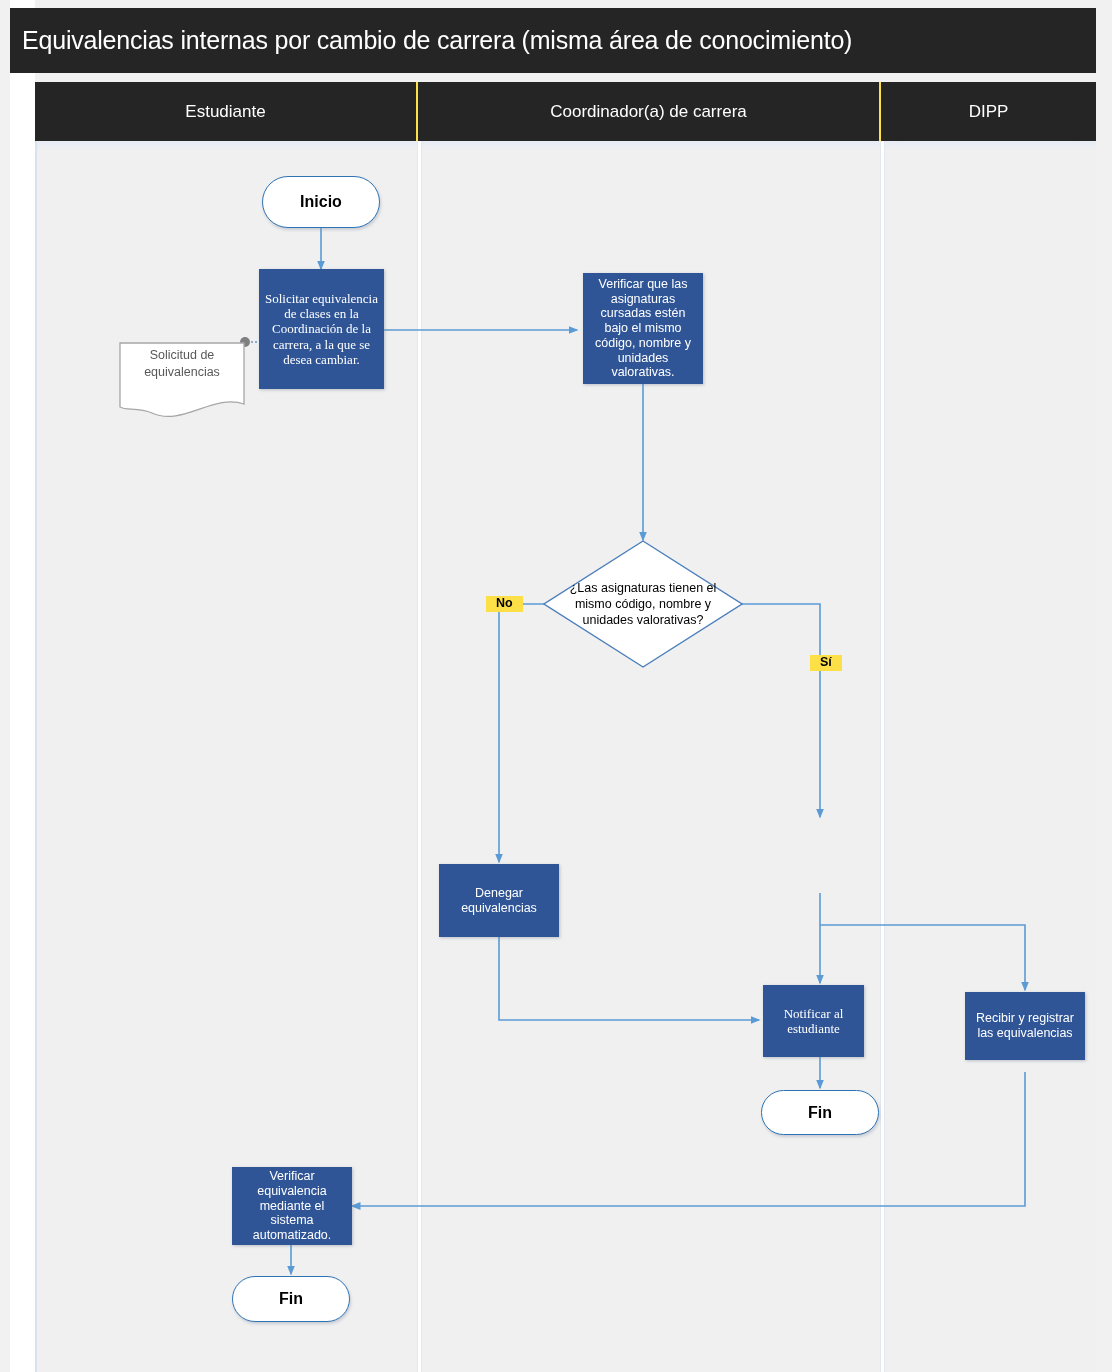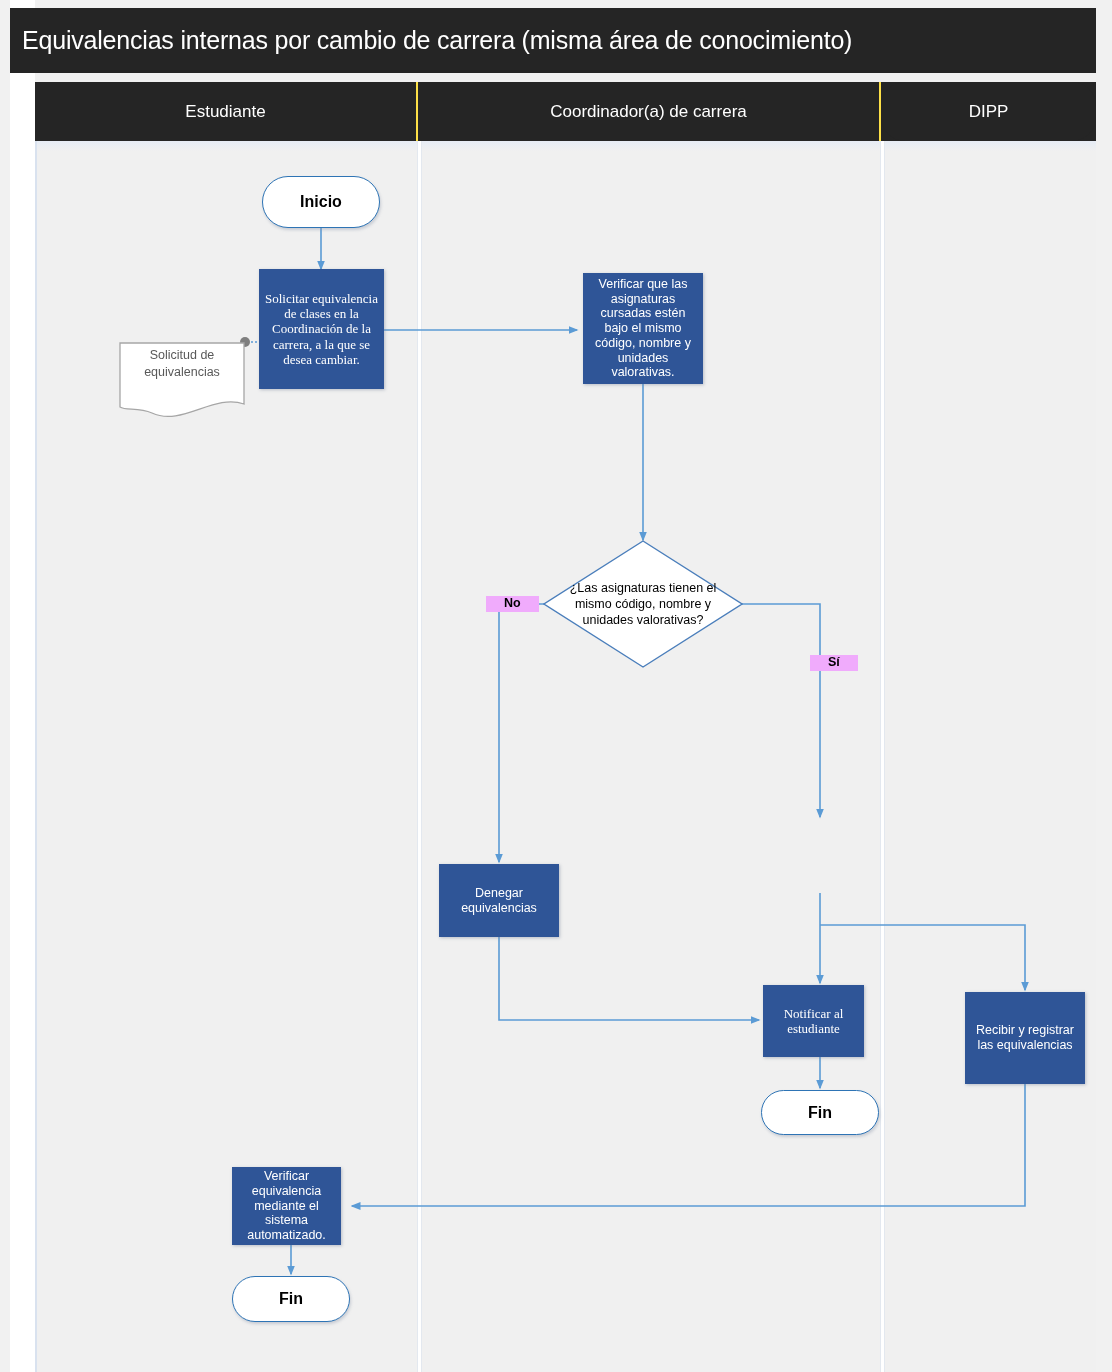--- a/index.html
+++ b/index.html
@@ -171,26 +171,26 @@
     left: 0; top: 6px;
     width: 100%;
     text-align: center;
     font-family: "Liberation Sans", sans-serif;
     font-size: 12.5px;
     color: #595959;
     line-height: 1.35;
   }
   .edge-label {
     position: absolute;
-    background: #f0abfc;
+    background: #fde047;
     color: #000000;
     font-weight: bold;
     font-size: 12.5px;
     font-family: "Liberation Sans", sans-serif;
-    padding: 1px 18px;
+    padding: 1px 10px;
     line-height: 1.1;
   }
 </style>
 </head>
 <body>
 
 <div id="page">
 
   <div class="white-gutter"></div>
 
@@ -282,29 +282,29 @@
 
   <div class="node process sans" style="left:439px; top:864px; width:120px; height:73px;">
     <span>Denegar equivalencias</span>
   </div>
 
 
   <div class="node process" style="left:763px; top:985px; width:101px; height:72px;">
     <span>Notificar al estudiante</span>
   </div>
 
-  <div class="node process sans" style="left:965px; top:992px; width:120px; height:92px;">
+  <div class="node process sans" style="left:965px; top:992px; width:120px; height:68px;">
     <span>Recibir y registrar las equivalencias</span>
   </div>
 
   <div class="node terminal" style="left:761px; top:1090px; width:118px; height:45px;">
     <span>Fin</span>
   </div>
 
-  <div class="node process sans" style="left:232px; top:1167px; width:109px; height:78px;">
+  <div class="node process sans" style="left:232px; top:1167px; width:120px; height:78px;">
     <span>Verificar equivalencia mediante el sistema automatizado.</span>
   </div>
 
   <div class="node terminal" style="left:232px; top:1276px; width:118px; height:46px;">
     <span>Fin</span>
   </div>
 
 </div>
 
 </body></html>

